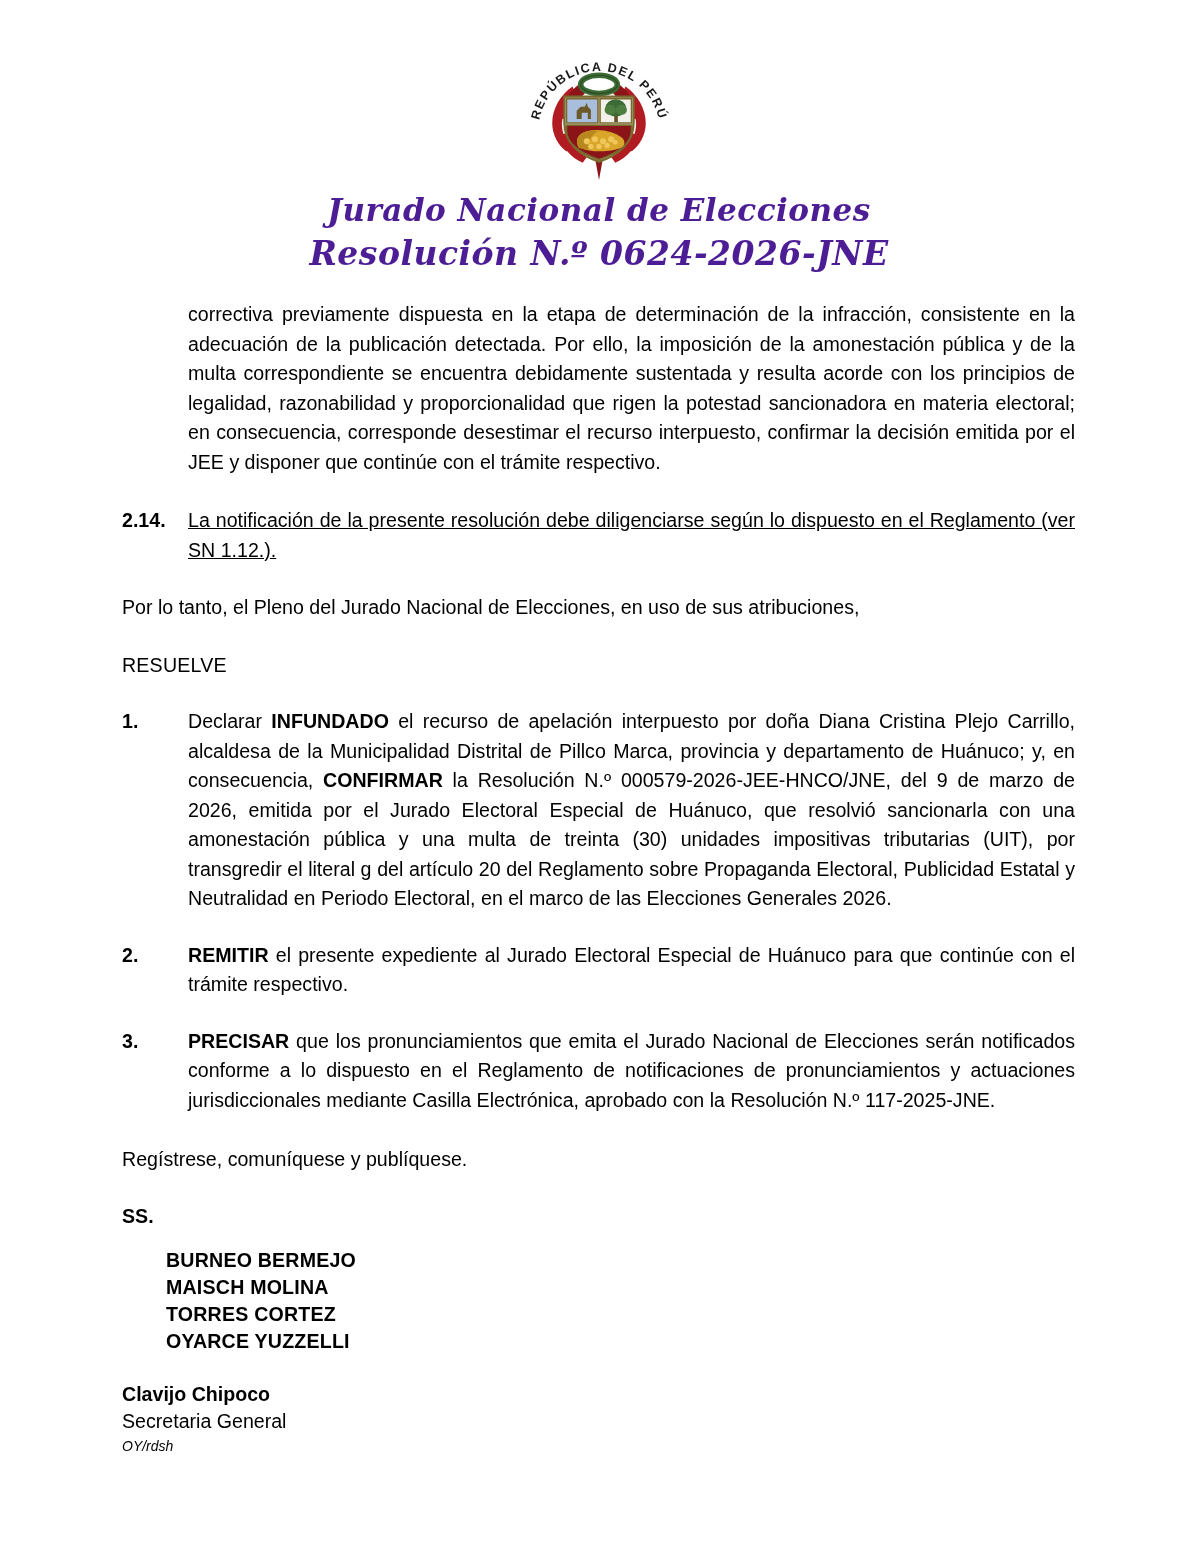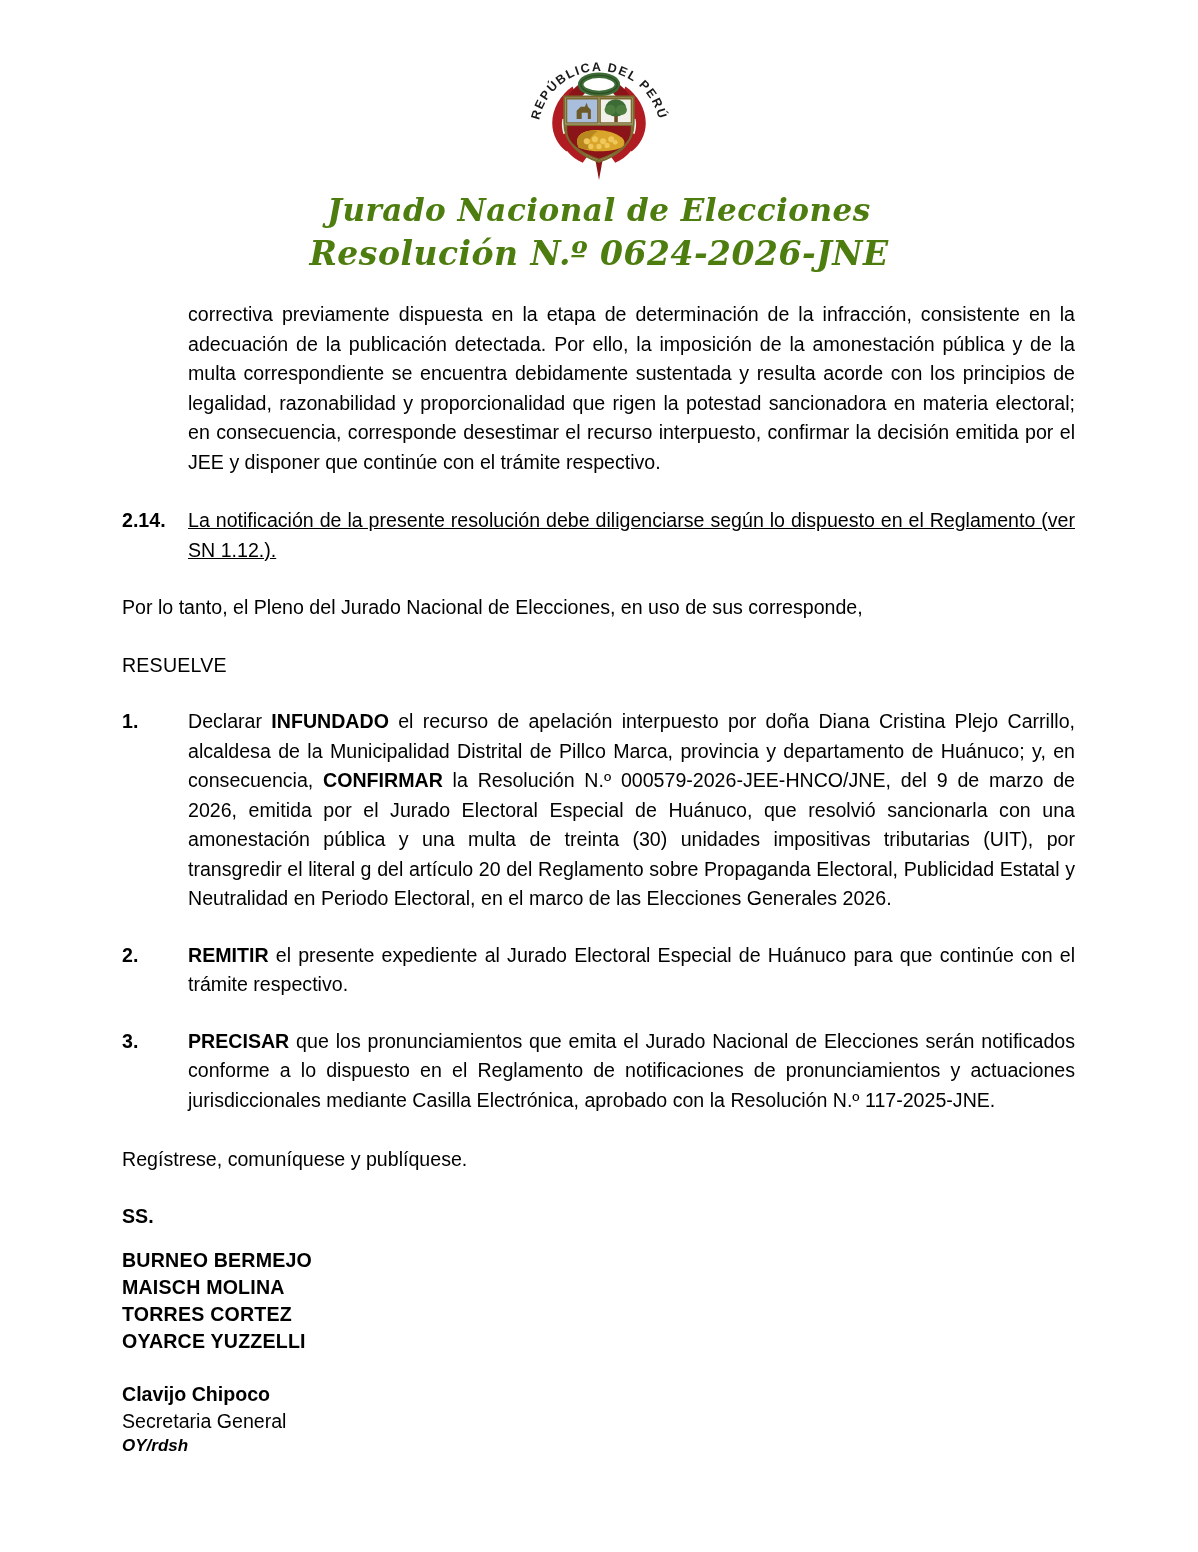--- a/index.html
+++ b/index.html
@@ -58,21 +58,21 @@
     top: 14px;
     left: 14px;
     width: 122px;
     height: 122px;
   }
 
   .title-script {
     font-family: "DejaVu Serif", serif;
     font-style: italic;
     font-weight: bold;
-    color: #4d7c0f;
+    color: #4c1d95;
     letter-spacing: 0.5px;
   }
   .title-line1 {
     font-size: 31px;
     line-height: 40px;
     margin-top: 4px;
   }
   .title-line2 {
     font-size: 33px;
     line-height: 44px;
@@ -150,38 +150,39 @@
     margin-top: 27px;
   }
   .members {
     margin-top: 16px;
   }
   .member {
     font-weight: bold;
     font-size: 19.6px;
     line-height: 27px;
     letter-spacing: 0.2px;
+    margin-left: 44px;
   }
   .secretary {
     margin-top: 26px;
   }
   .sec-name {
     font-weight: bold;
     font-size: 19.6px;
     line-height: 27px;
   }
   .sec-role {
     font-size: 19.6px;
     line-height: 27px;
   }
   .sec-initials {
-    font-size: 17px;
+    font-size: 14px;
     line-height: 22px;
     font-style: italic;
-    font-weight: bold;
+    font-weight: normal;
   }
 </style>
 </head>
 <body>
 
 <div class="page">
 
   <div class="header">
 
     <div class="crest-wrap">
@@ -254,21 +255,21 @@
     <div class="cont-para">
       <p class="just">correctiva previamente dispuesta en la etapa de determinación de la infracción, consistente en la adecuación de la publicación detectada. Por ello, la imposición de la amonestación pública y de la multa correspondiente se encuentra debidamente sustentada y resulta acorde con los principios de legalidad, razonabilidad y proporcionalidad que rigen la potestad sancionadora en materia electoral; en consecuencia, corresponde desestimar el recurso interpuesto, confirmar la decisión emitida por el JEE y disponer que continúe con el trámite respectivo.</p>
     </div>
 
     <div class="num-item" style="margin-top:29px;text-decoration:underline;">
       <span class="num-label">2.14.</span>
       <p class="just">La notificación de la presente resolución debe diligenciarse según lo dispuesto en el Reglamento (ver SN 1.12.).</p>
     </div>
 
     <div class="plain-para">
-      <p class="just">Por lo tanto, el Pleno del Jurado Nacional de Elecciones, en uso de sus corresponde,</p>
+      <p class="just">Por lo tanto, el Pleno del Jurado Nacional de Elecciones, en uso de sus atribuciones,</p>
     </div>
 
     <div class="heading-resuelve">RESUELVE</div>
 
     <div id="resolutions-list">
         <div class="num-item">
           <span class="num-label">1.</span>
           <p class="just"><span>Declarar </span><b>INFUNDADO</b><span> el recurso de apelación interpuesto por doña Diana Cristina Plejo Carrillo, alcaldesa de la Municipalidad Distrital de Pillco Marca, provincia y departamento de Huánuco; y, en consecuencia, </span><b>CONFIRMAR</b><span> la Resolución N.º 000579-2026-JEE-HNCO/JNE, del 9 de marzo de 2026, emitida por el Jurado Electoral Especial de Huánuco, que resolvió sancionarla con una amonestación pública y una multa de treinta (30) unidades impositivas tributarias (UIT), por transgredir el literal g del artículo 20 del Reglamento sobre Propaganda Electoral, Publicidad Estatal y Neutralidad en Periodo Electoral, en el marco de las Elecciones Generales 2026.</span></p>
         </div>
         <div class="num-item">

